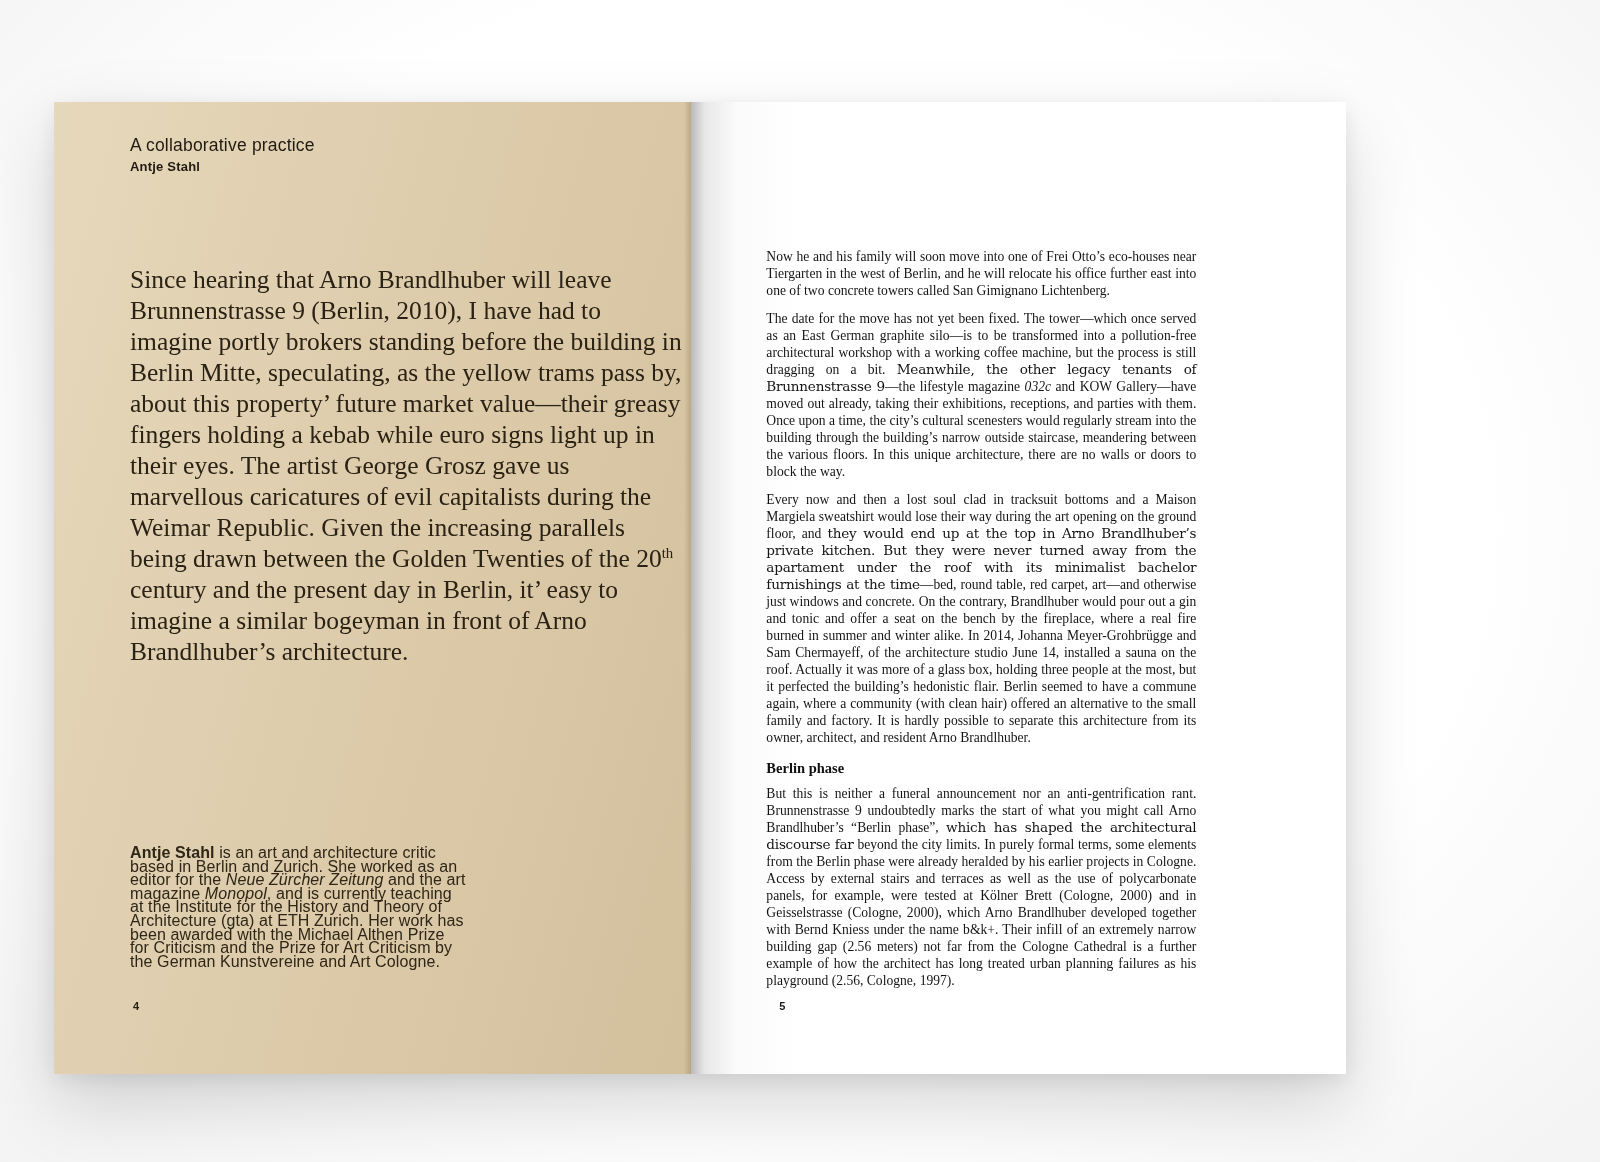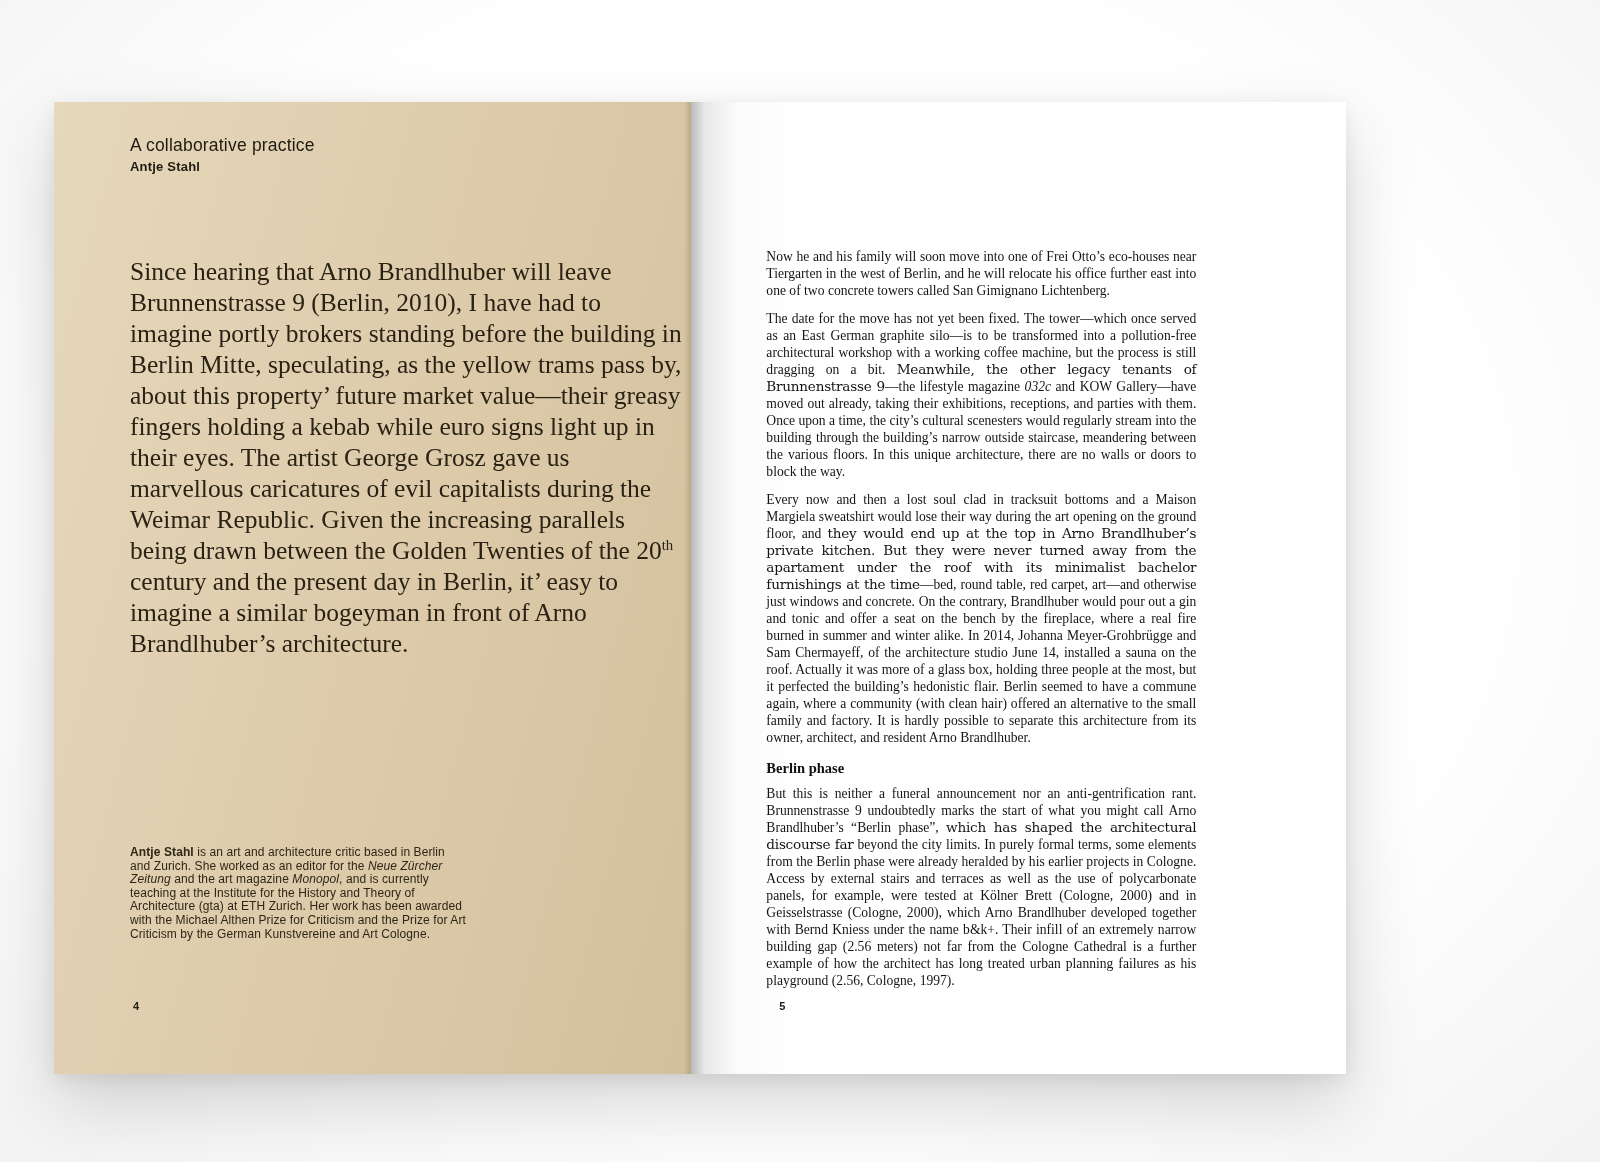--- a/index.html
+++ b/index.html
@@ -35,24 +35,24 @@
   }
   .author{
     position:absolute;left:76px;top:57px;
     font-size:13px;font-weight:bold;color:#201b12;letter-spacing:.2px;
   }
   .left-body{
     position:absolute;left:76px;top:146px;width:552px;
     font-family:"Liberation Serif",serif;
     font-size:25.5px;line-height:31px;color:#2a2214;
   }
-  .left-body p{margin:8px 0 14px 0;}
+  .left-body p{margin:16px 0 14px 0;}
   .bio{
     position:absolute;left:76px;top:744px;width:336px;
-    font-size:12px;line-height:13.6px;color:#2e2616;letter-spacing:.1px;
+    font-size:16px;line-height:13.6px;color:#2e2616;letter-spacing:.1px;
   }
   .pagenum{
     position:absolute;top:898px;font-size:11px;font-weight:600;color:#25200f;
   }
   .pagenum-left{left:79px;}
   .pagenum-right{left:88px;color:#1a1a1a;}
   .right-body{
     position:absolute;left:75px;top:146px;width:430px;
     font-family:"Liberation Serif",serif;
     font-size:13.6px;line-height:17px;color:#141414;

